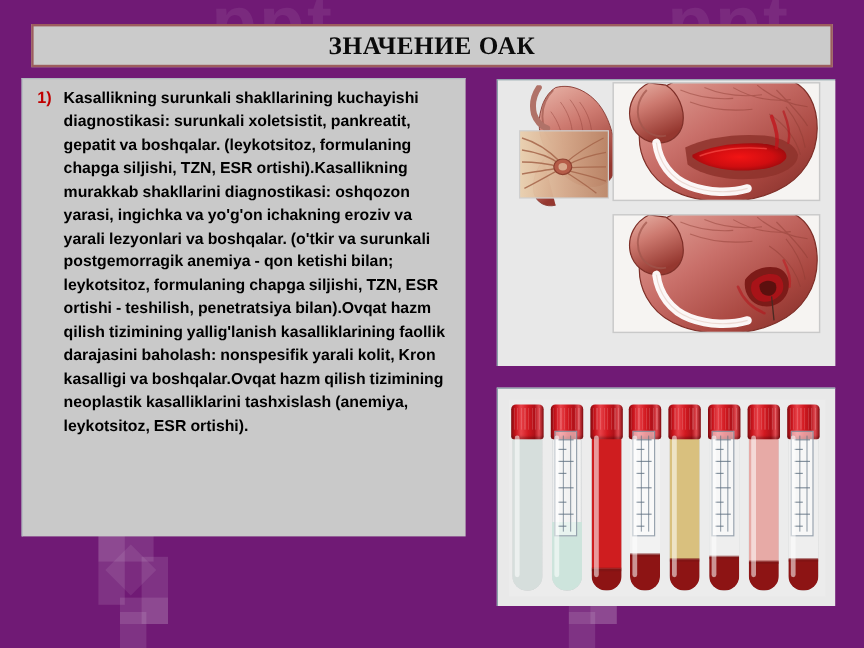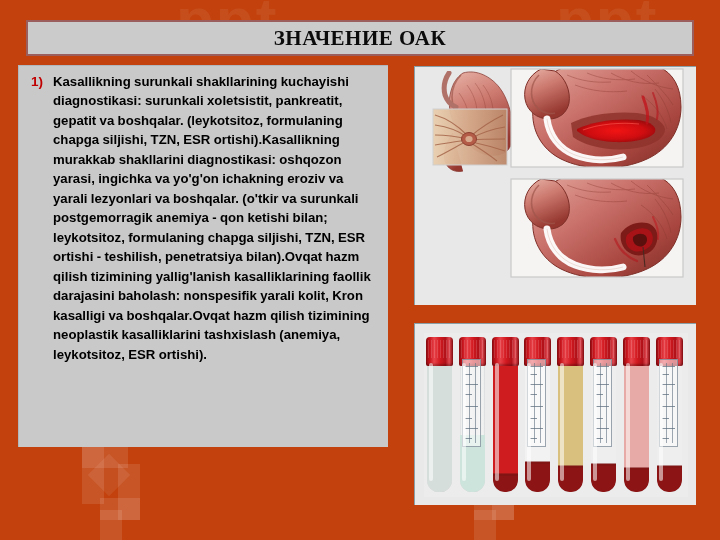--- a/index.html
+++ b/index.html
@@ -13,21 +13,21 @@
     background: #0a8243;
     font-family: "Liberation Sans", sans-serif;
     position: relative;
   }
 
   
   #slide {
     position: absolute;
     left: 0; top: 0;
     width: 720px; height: 540px;
-    background: #c2410c;
+    background: #701a75;
     overflow: hidden;
   }
 
   
   .wm-layer {
     position: absolute;
     left: 0; top: 0;
     width: 720px; height: 540px;
     pointer-events: none;
     z-index: 1;

